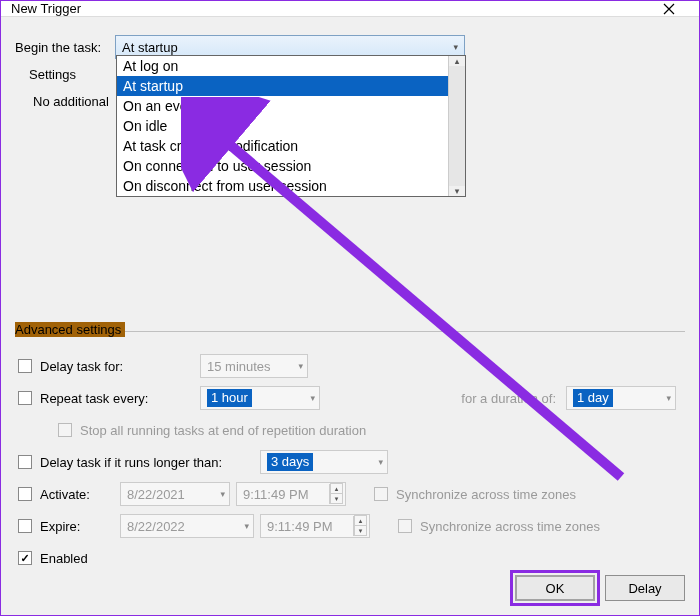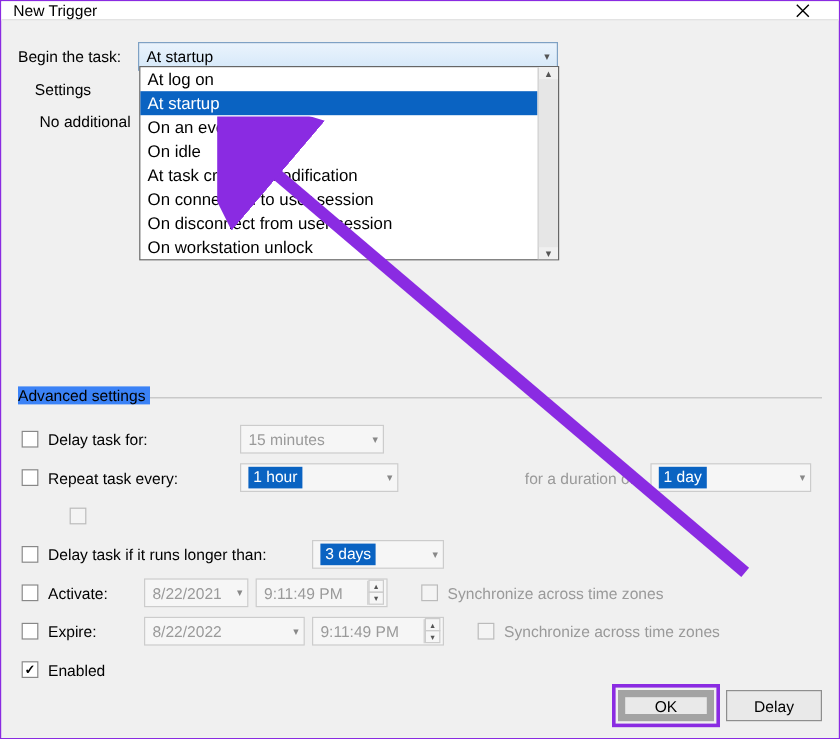--- a/index.html
+++ b/index.html
@@ -96,21 +96,21 @@
   
   .adv {
     margin-top: 222px;
     border-top: 1px solid #c0c0c0;
     padding-top: 0;
     position: relative;
   }
   .adv-legend {
     position: relative;
     top: -10px;
-    background: #3b82f6;
+    background: #a16207;
     padding: 0 4px 0 0;
     display: inline-block;
   }
   .adv-row {
     display: flex; align-items: center;
     margin: 6px 3px;
     min-height: 26px;
   }
   .chk {
     width: 14px; height: 14px;
@@ -168,21 +168,21 @@
     height: 26px;
     min-width: 80px;
     border: 1px solid #8e8e8e;
     background: #e9e9e9;
     display: inline-flex; align-items: center; justify-content: center;
     padding: 0 16px;
     cursor: pointer;
     font-size: 13px;
   }
   .btn.default {
-    border: 6px solid #a3a3a3;
+    border: 2px solid #a3a3a3;
   }
   .ok-highlight {
     outline: 3px solid #8a2be2;
     outline-offset: 2px;
   }
 </style>
 </head>
 <body>
 
 <div class="titlebar">
@@ -209,21 +209,20 @@
 
   <div class="dropdown">
     <div class="dd-items">
       <div class="dd-item">At log on</div>
       <div class="dd-item selected">At startup</div>
       <div class="dd-item">On an event</div>
       <div class="dd-item">On idle</div>
       <div class="dd-item">At task creation/modification</div>
       <div class="dd-item">On connection to user session</div>
       <div class="dd-item">On disconnect from user session</div>
-      <div class="dd-item">On workstation unlock</div>
     </div>
     <div class="dd-scroll">
       <span>▴</span>
       <div class="track"></div>
       <span>▾</span>
     </div>
   </div>
 
   <svg class="arrow-svg" width="480" height="400">
     <defs>
@@ -233,58 +232,59 @@
     </defs>
     <line x1="440" y1="380" x2="28" y2="30" stroke="#8a2be2" stroke-width="10" marker-end="url(#ah)"></line>
   </svg>
 
   <div class="adv">
     <span class="adv-legend">Advanced settings</span>
 
     <div class="adv-row">
       <span class="chk"></span>
       <span class="adv-label">Delay task for:</span>
-      <span class="field disabled" style="width:120px">
+      <span class="field disabled" style="width:108px">
         <span>15 minutes</span>
         <span class="dd">▾</span>
       </span>
     </div>
 
     <div class="adv-row">
       <span class="chk"></span>
       <span class="adv-label">Repeat task every:</span>
-      <span class="field disabled blue-sel" style="width:132px">
+      <span class="field disabled blue-sel" style="width:120px">
         <span class="blue-chip">1 hour</span>
         <span class="dd">▾</span>
       </span>
       <span class="gap"></span>
       <span class="grey" style="margin-right:10px">for a duration of:</span>
-      <span class="field disabled blue-sel" style="width:134px">
+      <span class="field disabled blue-sel" style="width:110px">
         <span class="blue-chip">1 day</span>
         <span class="dd">▾</span>
       </span>
     </div>
 
     <div class="adv-row">
       <span class="chk disabled" style="margin-left:40px"></span>
+      <span class="adv-label ind" style="margin-left:0">Stop all running tasks at end of repetition duration</span>
     </div>
 
     <div class="adv-row">
       <span class="chk"></span>
       <span class="adv-label" style="min-width:220px">Delay task if it runs longer than:</span>
-      <span class="field disabled blue-sel" style="width:110px">
+      <span class="field disabled blue-sel" style="width:128px">
         <span class="blue-chip">3 days</span>
         <span class="dd">▾</span>
       </span>
     </div>
 
     <div class="adv-row">
       <span class="chk"></span>
       <span class="adv-label short" style="min-width:80px">Activate:</span>
-      <span class="field disabled" style="width:87px">
+      <span class="field disabled" style="width:110px">
         <span>8/22/2021</span>
         <span class="dd">▾</span>
       </span>
       <span class="field disabled" style="width:110px">
         <span>9:11:49 PM</span>
         <span class="spin">
             <span>▴</span>
             <span>▾</span>
           </span>
       </span>

